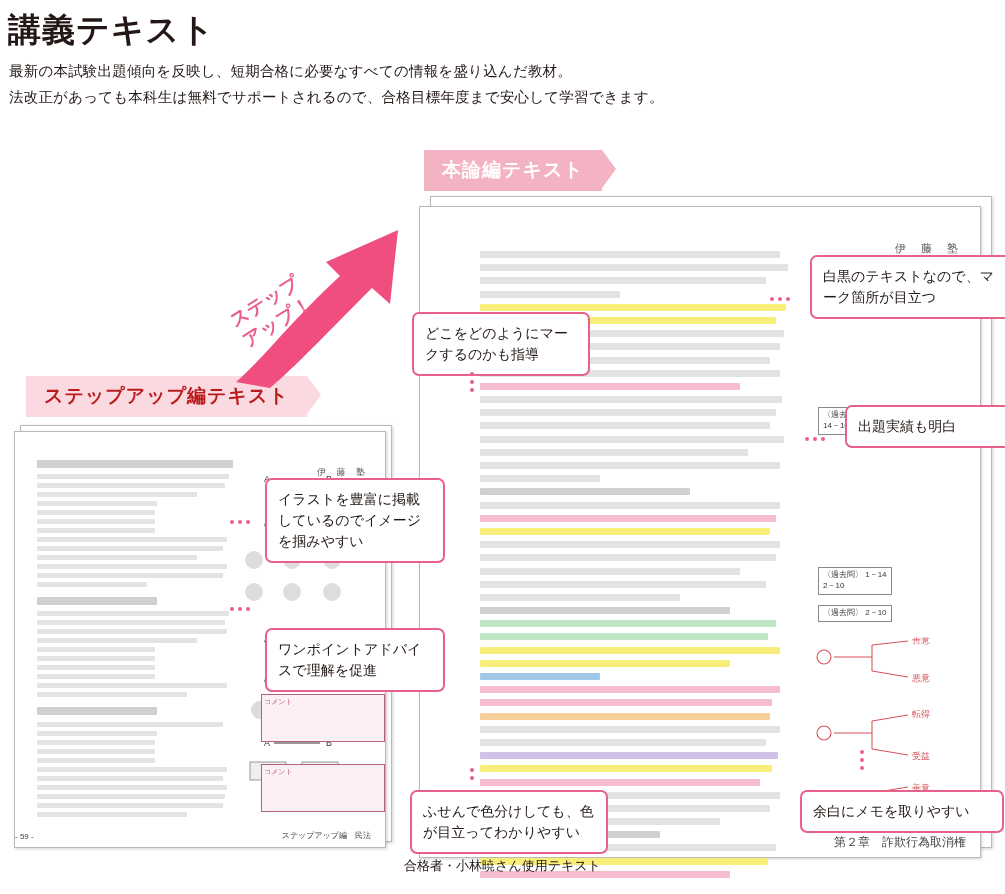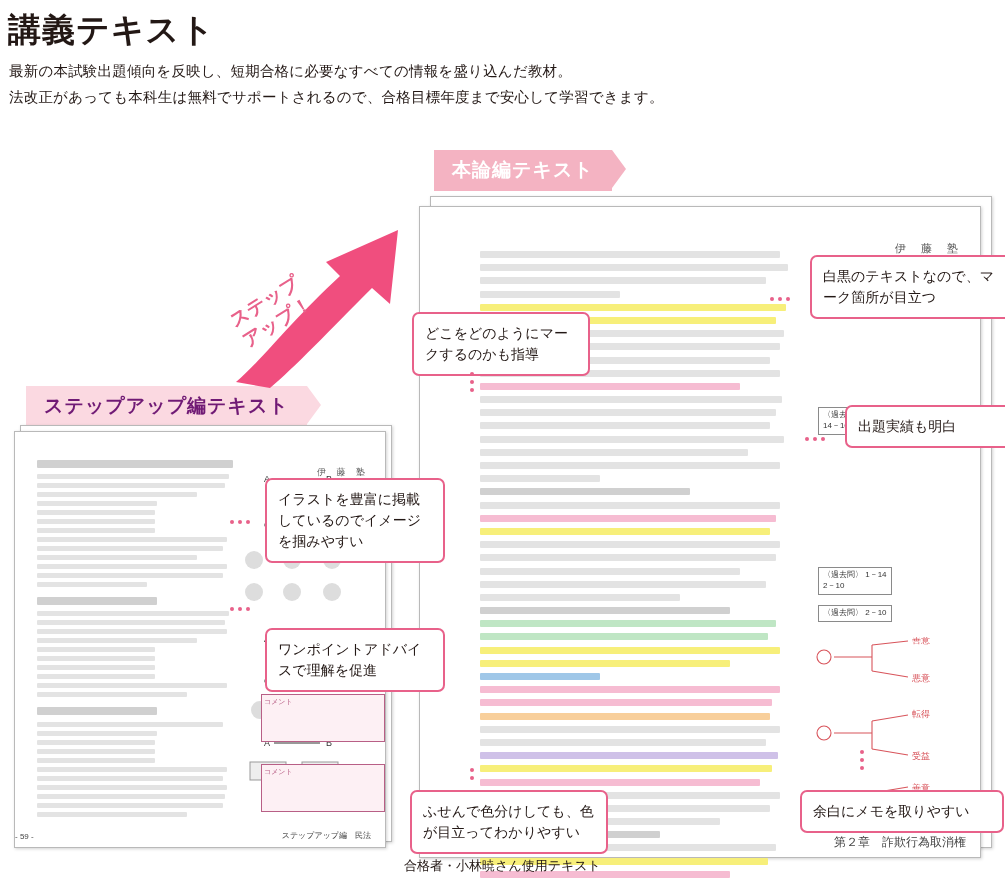--- a/index.html
+++ b/index.html
@@ -20,27 +20,27 @@
 
   
   .ribbon{
     position:absolute;
     background:#f4b3c2;
     color:#ffffff;
     font-size:19px;font-weight:bold;
     padding:7px 18px 8px 18px;
     letter-spacing:1px;
   }
-  .ribbon.main{left:424px;top:150px;margin-left:10px;}
+  .ribbon.main{left:424px;top:150px;}
   .ribbon.main:after{
     content:"";position:absolute;right:-14px;top:0;
     border-top:19px solid transparent;border-bottom:19px solid transparent;
     border-left:14px solid #f4b3c2;
   }
-  .ribbon.step{left:26px;top:386px;background:#fbd9e1;color:#701a75;}
+  .ribbon.step{left:26px;top:376px;background:#fbd9e1;color:#b91c1c;}
   .ribbon.step:after{
     content:"";position:absolute;right:-14px;top:0;
     border-top:19px solid transparent;border-bottom:19px solid transparent;
     border-left:14px solid #fbd9e1;
   }
 
   
   .arrow-wrap{position:absolute;left:222px;top:210px;width:210px;height:180px;}
   .arrow-label{
     position:absolute;left:10px;top:78px;

